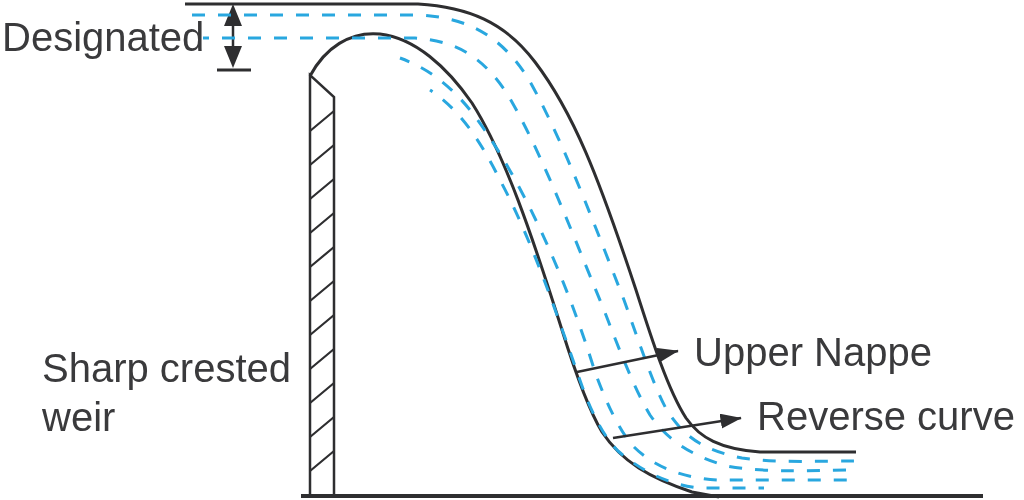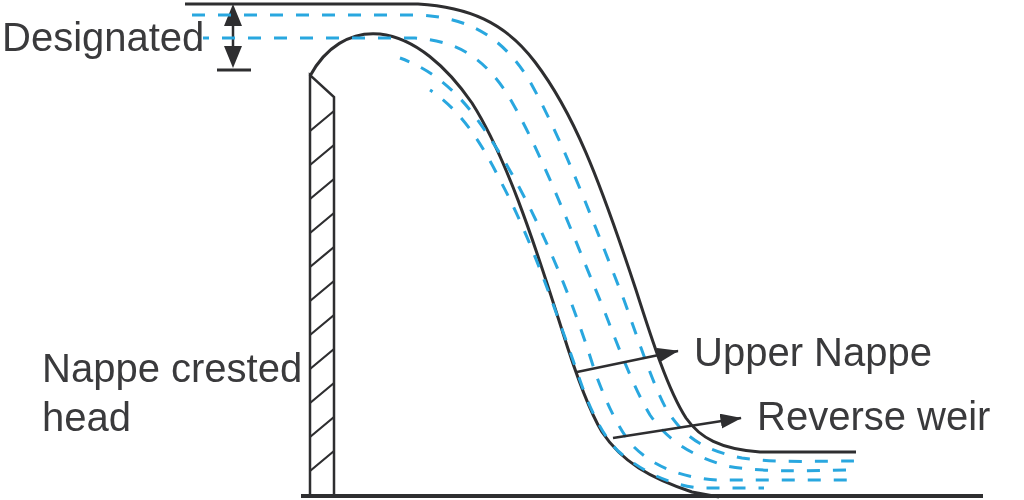--- a/index.html
+++ b/index.html
@@ -83,20 +83,20 @@
     <path class="ink-stroke" stroke-width="2.5" marker-end="url(#arrowhead)" d="M613,438 L741,418"></path>
   </svg>
 
   <div class="label two-line" style="left:2px;top:13px;">
     <div>Designated</div>
   </div>
 
 
   <div class="label" style="left:694px;top:330px;">Upper Nappe</div>
 
-  <div class="label" style="left:757px;top:394px;">Reverse weir</div>
+  <div class="label" style="left:757px;top:394px;">Reverse curve</div>
 
   <div class="label two-line" style="left:42px;top:344px;">
-    <div>Nappe crested</div>
-    <div>head</div>
+    <div>Sharp crested</div>
+    <div>weir</div>
   </div>
 
 </div>
 
 </body></html>

